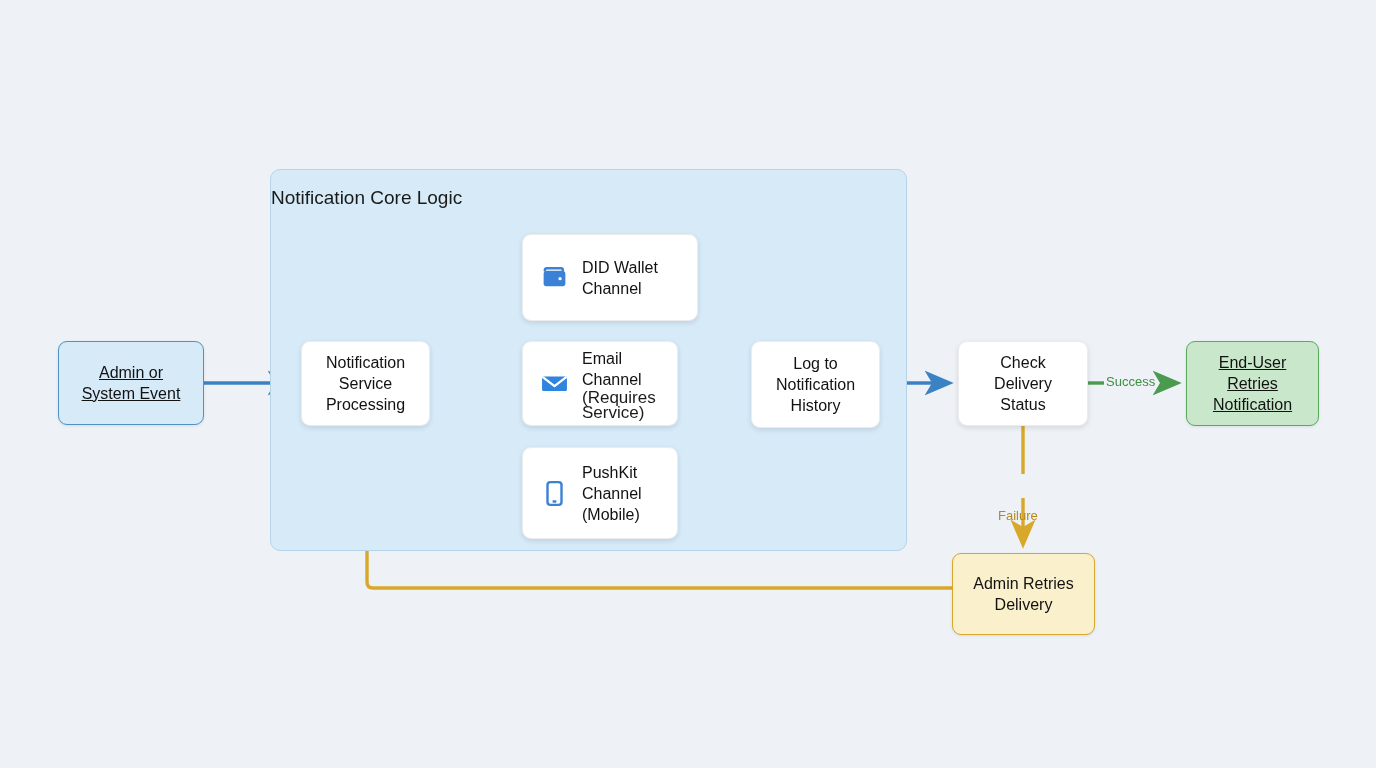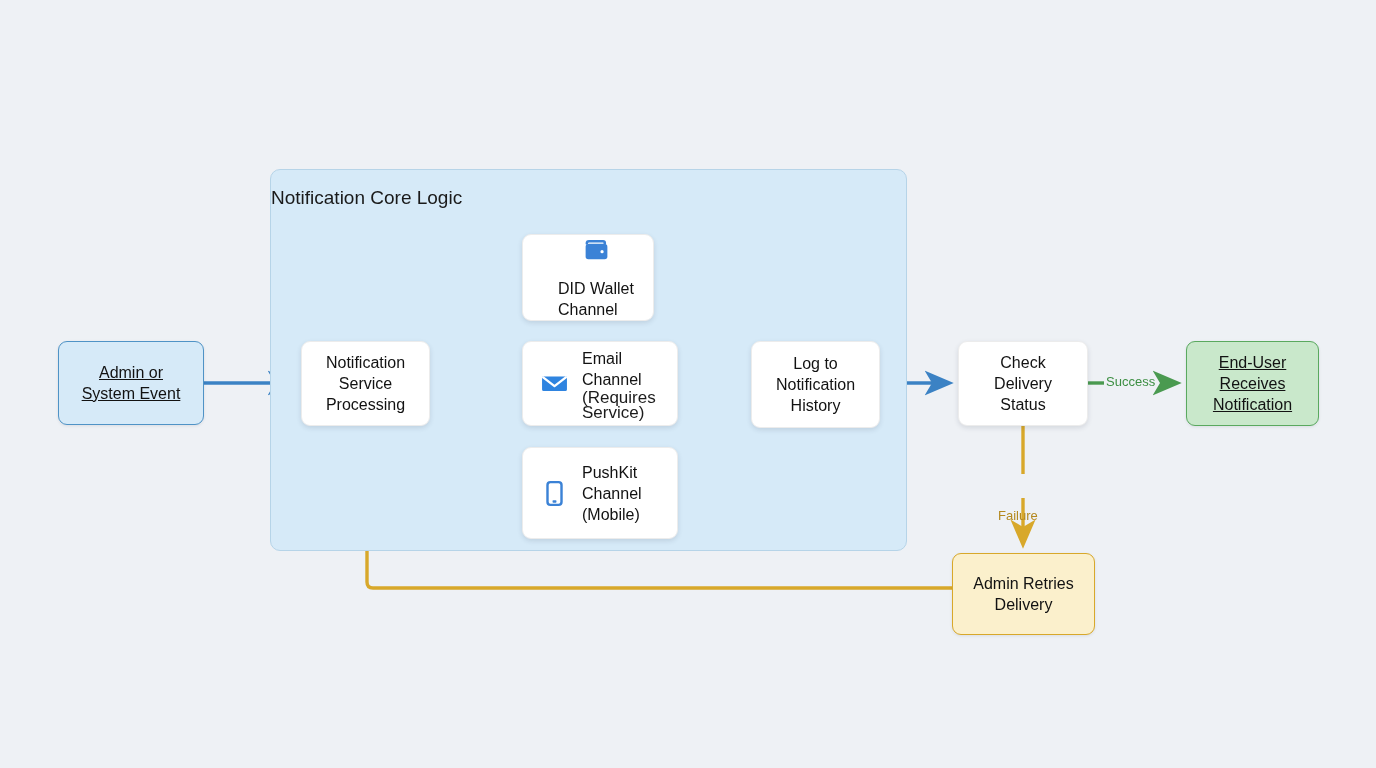--- a/index.html
+++ b/index.html
@@ -104,21 +104,21 @@
     width: 30px;
     height: 30px;
     display: flex;
     align-items: center;
     justify-content: center;
   }
 
   
   #n-source      { left: 58px;   top: 341px; width: 146px; height: 84px; text-decoration: underline; }
   #n-process     { left: 301px;  top: 341px; width: 129px; height: 85px; }
-  #n-wallet      { left: 522px;  top: 234px; width: 132px; height: 87px; flex-direction: column; }
+  #n-wallet      { left: 522px;  top: 234px; width: 176px; height: 87px; }
   #n-email       { left: 522px;  top: 341px; width: 156px; height: 85px; }
   #n-push        { left: 522px;  top: 447px; width: 156px; height: 92px; }
   #n-log         { left: 751px;  top: 341px; width: 129px; height: 87px; }
   #n-check       { left: 958px;  top: 341px; width: 130px; height: 85px; }
   #n-enduser     { left: 1186px; top: 341px; width: 133px; height: 85px; text-decoration: underline; }
   #n-retry       { left: 952px;  top: 553px; width: 143px; height: 82px; }
 
   
   .edge-label {
     position: absolute;
@@ -262,21 +262,21 @@
     <span class="txt">
       <span class="lines">Check</span>
       <span class="lines">Delivery</span>
       <span class="lines">Status</span>
     </span>
   </div>
 
   <div class="node node-green" id="n-enduser">
     <span class="txt">
       <span class="lines">End-User</span>
-      <span class="lines">Receives</span>
+      <span class="lines">Retries</span>
       <span class="lines">Notification</span>
     </span>
   </div>
 
   <div class="node node-amber" id="n-retry">
     <span class="txt">
       <span class="lines">Admin Retries</span>
       <span class="lines">Delivery</span>
     </span>
   </div>

